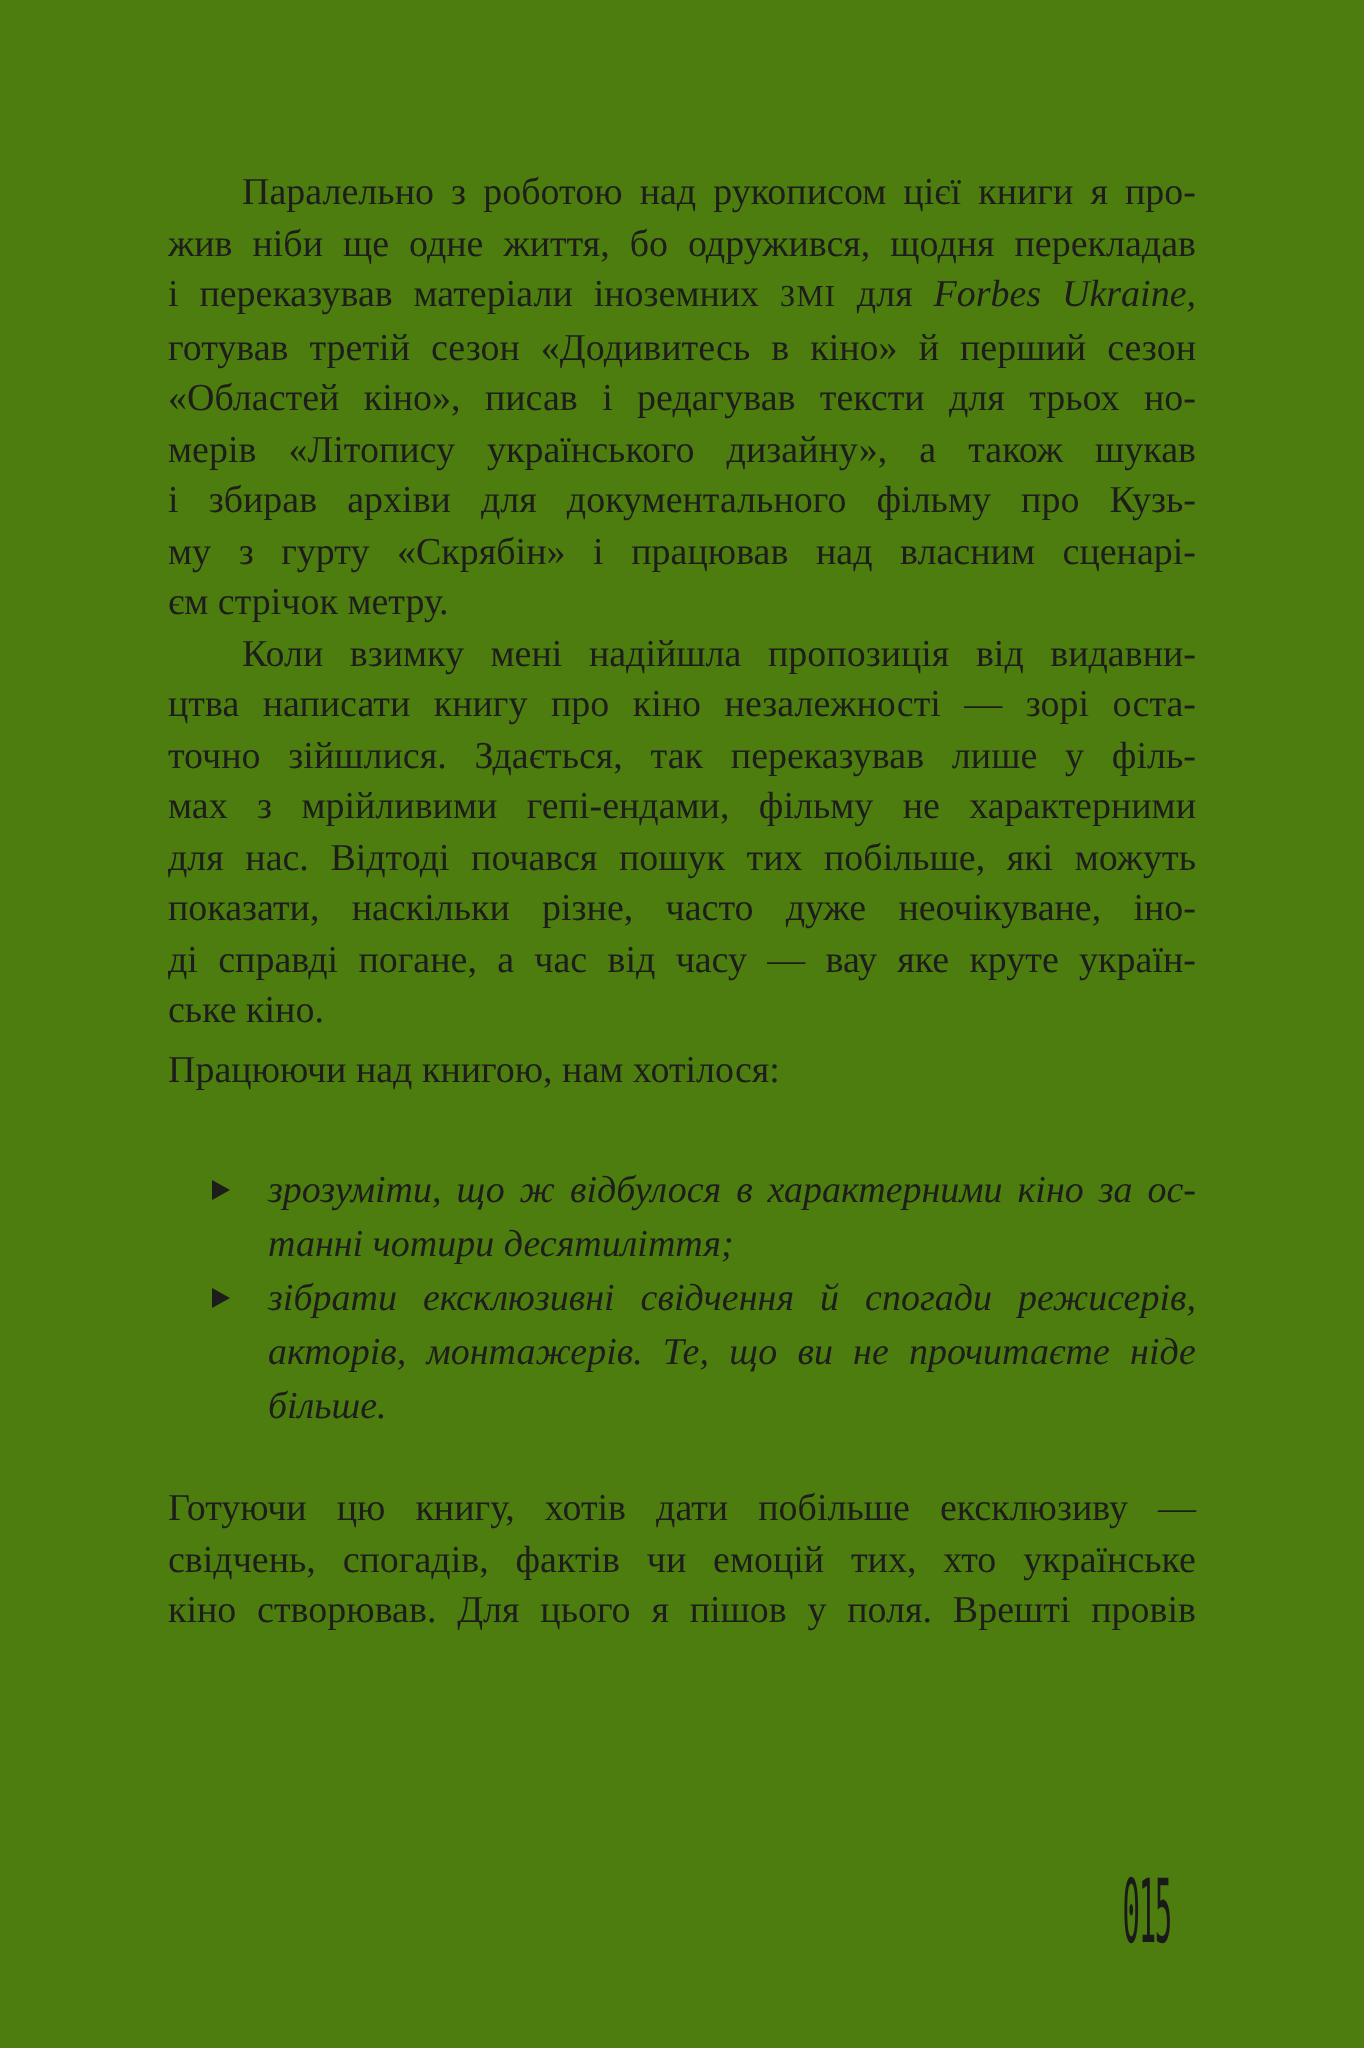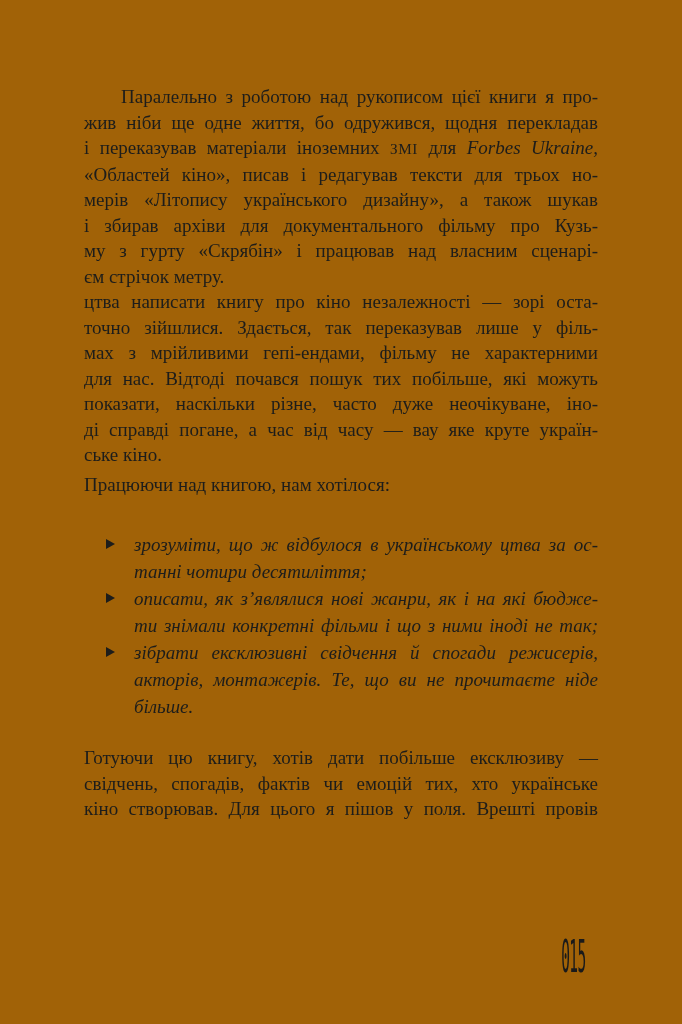--- a/index.html
+++ b/index.html
@@ -4,21 +4,21 @@
 <style>
   html, body {
     margin: 0;
     padding: 0;
     background: #ffffff;
   }
   .page {
     position: relative;
     width: 682px;
     height: 1024px;
-    background: #a16207;
+    background: #4d7c0f;
     overflow: hidden;
     font-family: "Liberation Serif", serif;
     color: #1d1d1b;
   }
   .text-column {
     position: absolute;
     left: 84px;
     top: 84px;
     width: 514px;
     font-size: 19px;
@@ -68,48 +68,45 @@
 </style>
 </head>
 <body>
 
 <div class="page">
   <div class="text-column">
       <div class="block paragraph-1">
         <div class="line just indent"><span class="seg r">Паралельно з роботою над рукописом цієї книги я про-</span></div>
         <div class="line just"><span class="seg r">жив ніби ще одне життя, бо одружився, щодня перекладав</span></div>
         <div class="line just"><span class="seg r">і переказував матеріали іноземних </span><span class="seg sc">ЗМІ</span><span class="seg r"> для </span><span class="seg i">Forbes Ukraine,</span></div>
+        <div class="line just"><span class="seg r">готував третій сезон «Додивитесь в кіно» й перший сезон</span></div>
         <div class="line just"><span class="seg r">«Областей кіно», писав і редагував тексти для трьох но-</span></div>
         <div class="line just"><span class="seg r">мерів «Літопису українського дизайну», а також шукав</span></div>
         <div class="line just"><span class="seg r">і збирав архіви для документального фільму про Кузь-</span></div>
         <div class="line just"><span class="seg r">му з гурту «Скрябін» і працював над власним сценарі-</span></div>
         <div class="line"><span class="seg r">єм стрічок метру.</span></div>
       </div>
       <div class="block paragraph-2">
+        <div class="line just indent"><span class="seg r">Коли взимку мені надійшла пропозиція від видавни-</span></div>
         <div class="line just"><span class="seg r">цтва написати книгу про кіно незалежності — зорі оста-</span></div>
         <div class="line just"><span class="seg r">точно зійшлися. Здається, так переказував лише у філь-</span></div>
         <div class="line just"><span class="seg r">мах з мрійливими гепі-ендами, фільму не характерними</span></div>
         <div class="line just"><span class="seg r">для нас. Відтоді почався пошук тих побільше, які можуть</span></div>
         <div class="line just"><span class="seg r">показати, наскільки різне, часто дуже неочікуване, іно-</span></div>
         <div class="line just"><span class="seg r">ді справді погане, а час від часу — вау яке круте україн-</span></div>
         <div class="line"><span class="seg r">ське кіно.</span></div>
       </div>
       <div class="block intro-line">
         <div class="line"><span class="seg r">Працюючи над книгою, нам хотілося:</span></div>
       </div>
       <div class="block goals-list">
         <div class="li">
           <span class="bullet"></span>
-          <div class="line just"><span class="seg r">зрозуміти, що ж відбулося в українському цтва за ос-</span></div>
+          <div class="line just"><span class="seg r">зрозуміти, що ж відбулося в характерними кіно за ос-</span></div>
           <div class="line"><span class="seg r">танні чотири десятиліття;</span></div>
-        </div>
-        <div class="li">
-          <span class="bullet"></span>
-          <div class="line just"><span class="seg r">описати, як з’являлися нові жанри, як і на які бюдже-</span></div>
-          <div class="line just"><span class="seg r">ти знімали конкретні фільми і що з ними іноді не так;</span></div>
         </div>
         <div class="li">
           <span class="bullet"></span>
           <div class="line just"><span class="seg r">зібрати ексклюзивні свідчення й спогади режисерів,</span></div>
           <div class="line just"><span class="seg r">акторів, монтажерів. Те, що ви не прочитаєте ніде</span></div>
           <div class="line"><span class="seg r">більше.</span></div>
         </div>
       </div>
       <div class="block closing-paragraph">
         <div class="line just"><span class="seg r">Готуючи цю книгу, хотів дати побільше ексклюзиву —</span></div>

